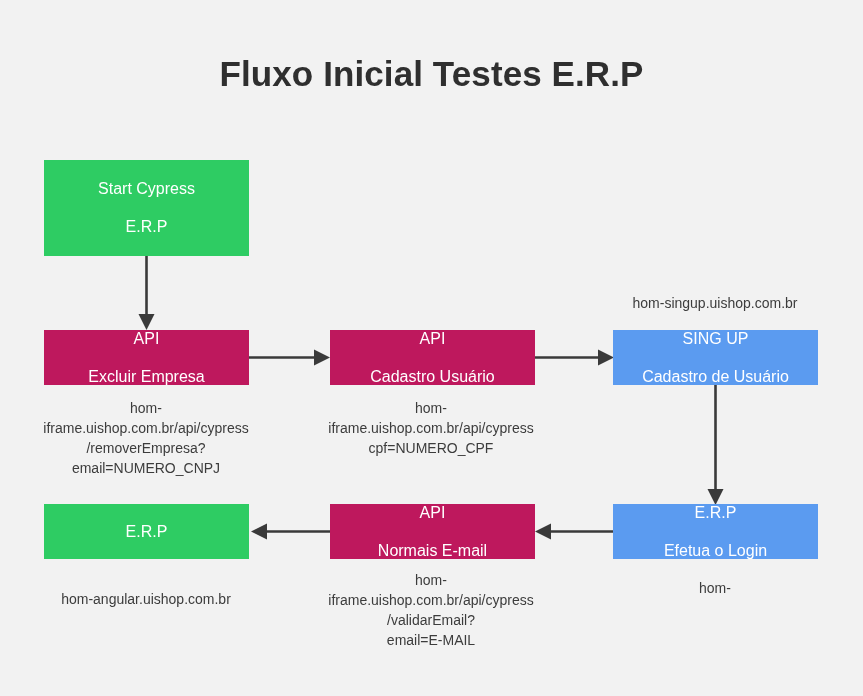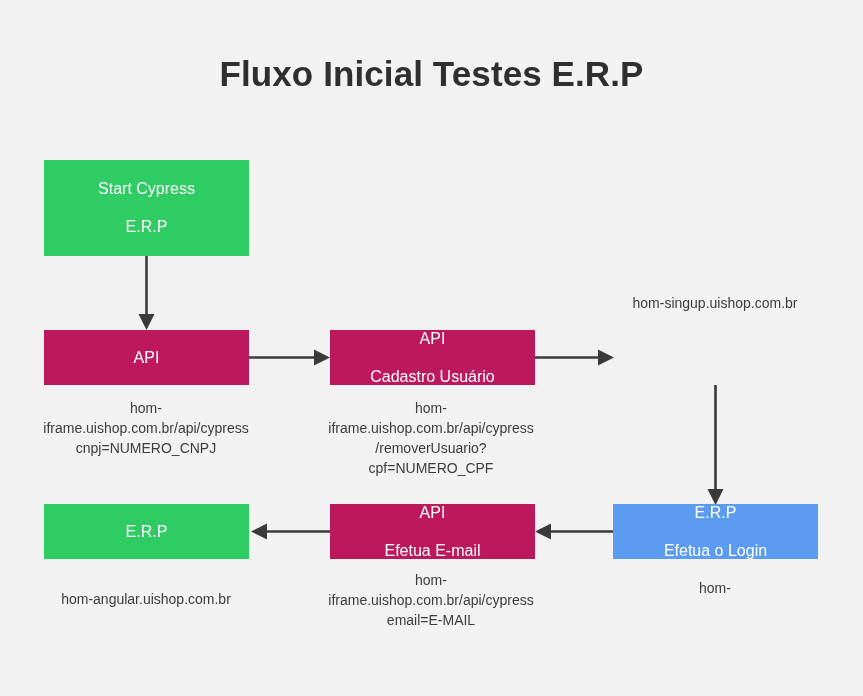--- a/index.html
+++ b/index.html
@@ -134,66 +134,72 @@
     </svg>
   </div>
 
   <div class="node green n-start">
     <span class="line1">Start Cypress</span>
     <span class="line2">E.R.P</span>
   </div>
 
   <div class="node red n-del-company">
     <span class="line1">API</span>
+    <span class="line2">Excluir Empresa</span>
   </div>
 
   <div class="node red n-del-user">
     <span class="line1">API</span>
     <span class="line2">Cadastro Usuário</span>
   </div>
 
+  <div class="node blue n-signup">
+    <span class="line1">SING UP</span>
+    <span class="line2">Cadastro de Usuário</span>
+  </div>
 
   <div class="node blue n-login">
     <span class="line1">E.R.P</span>
     <span class="line2">Efetua o Login</span>
   </div>
 
   <div class="node red n-valid-mail">
     <span class="line1">API</span>
-    <span class="line2">Efetua E-mail</span>
+    <span class="line2">Normais E-mail</span>
   </div>
 
   <div class="node green n-normal">
     <span class="line1">E.R.P</span>
   </div>
 
   <div class="caption cap-del-company">
     <div>hom-</div>
     <div>iframe.uishop.com.br/api/cypress</div>
-    <div>cnpj=NUMERO_CNPJ</div>
+    <div>/removerEmpresa?</div>
+    <div>email=NUMERO_CNPJ</div>
   </div>
 
   <div class="caption cap-del-user">
     <div>hom-</div>
     <div>iframe.uishop.com.br/api/cypress</div>
-    <div>/removerUsuario?</div>
     <div>cpf=NUMERO_CPF</div>
   </div>
 
   <div class="caption cap-signup">
     <div>hom-singup.uishop.com.br</div>
   </div>
 
   <div class="caption cap-login">
     <div>hom-</div>
   </div>
 
   <div class="caption cap-valid-mail">
     <div>hom-</div>
     <div>iframe.uishop.com.br/api/cypress</div>
+    <div>/validarEmail?</div>
     <div>email=E-MAIL</div>
   </div>
 
   <div class="caption cap-normal">
     <div>hom-angular.uishop.com.br</div>
   </div>
 
 </div>
 
 </body></html>

